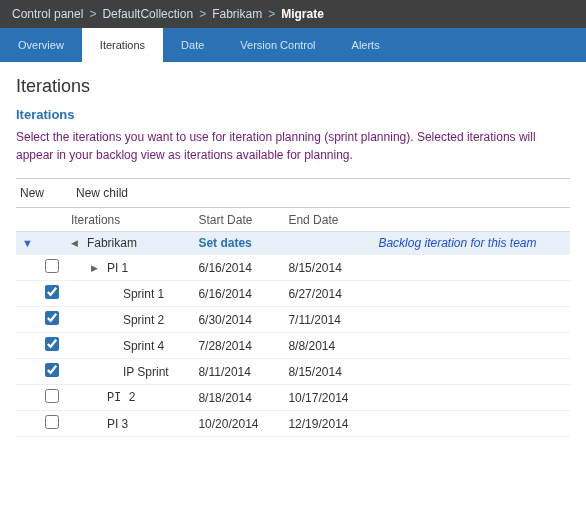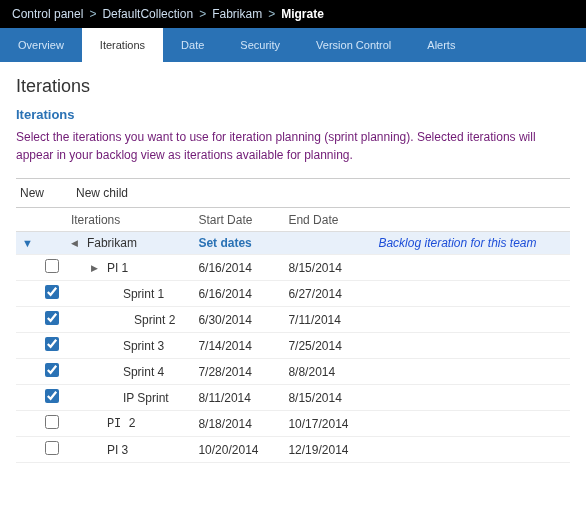--- a/index.html
+++ b/index.html
@@ -8,21 +8,21 @@
       font-size: 13px;
       background: #fff;
       color: #333;
       width: 586px;
       height: 513px;
       overflow: hidden;
     }
 
     
     .top-bar {
-      background: #000000;
+      background: #404040;
       color: #fff;
       font-size: 12px;
       padding: 5px 12px;
       display: flex;
       align-items: center;
       gap: 6px;
       height: 28px;
     }
     .top-bar span { color: #cde; }
     .top-bar .breadcrumb-sep { color: #9bc; }
@@ -175,21 +175,20 @@
   <span class="breadcrumb-sep">&gt;</span>
   <span>Fabrikam</span>
   <span class="breadcrumb-sep">&gt;</span>
   <span class="current">Migrate</span>
 </div>
 
 <div class="tab-bar">
   <button class="tab">Overview</button>
   <button class="tab active">Iterations</button>
   <button class="tab">Date</button>
-  <button class="tab">Security</button>
   <button class="tab">Version Control</button>
   <button class="tab">Alerts</button>
 </div>
 
 <div class="page">
   <h1 class="page-title">Iterations</h1>
   <div class="section-title">Iterations</div>
   <p class="description">Select the iterations you want to use for iteration planning (sprint planning). Selected iterations will appear in your backlog view as iterations available for planning.</p>
 
   <div class="toolbar">
@@ -251,40 +250,27 @@
             </span>
           </td>
           <td>6/16/2014</td>
           <td>6/27/2014</td>
           <td></td>
         </tr>
         <tr>
           <td></td>
           <td><input type="checkbox" checked="" style=""></td>
           <td>
-            <span class="name-cell" style="padding-left: 36px; justify-content: center;">
+            <span class="name-cell" style="padding-left: 36px;">
               <span style="width: 12px; display: inline-block;"></span>
               <span>Sprint 2</span>
             </span>
           </td>
           <td>6/30/2014</td>
           <td>7/11/2014</td>
-          <td></td>
-        </tr>
-        <tr>
-          <td></td>
-          <td><input type="checkbox" checked="" style=""></td>
-          <td>
-            <span class="name-cell" style="padding-left: 36px;">
-              <span style="width: 12px; display: inline-block;"></span>
-              <span>Sprint 3</span>
-            </span>
-          </td>
-          <td>7/14/2014</td>
-          <td>7/25/2014</td>
           <td></td>
         </tr>
         <tr>
           <td></td>
           <td><input type="checkbox" checked="" style=""></td>
           <td>
             <span class="name-cell" style="padding-left: 36px;">
               <span style="width: 12px; display: inline-block;"></span>
               <span>Sprint 4</span>
             </span>

